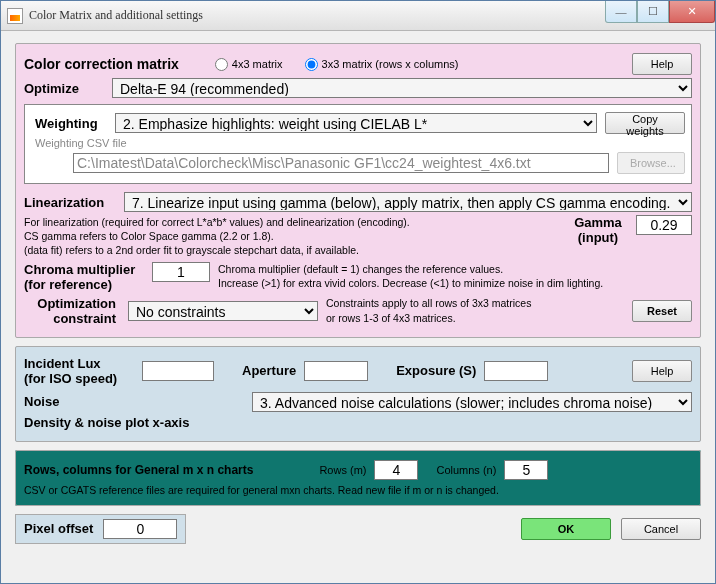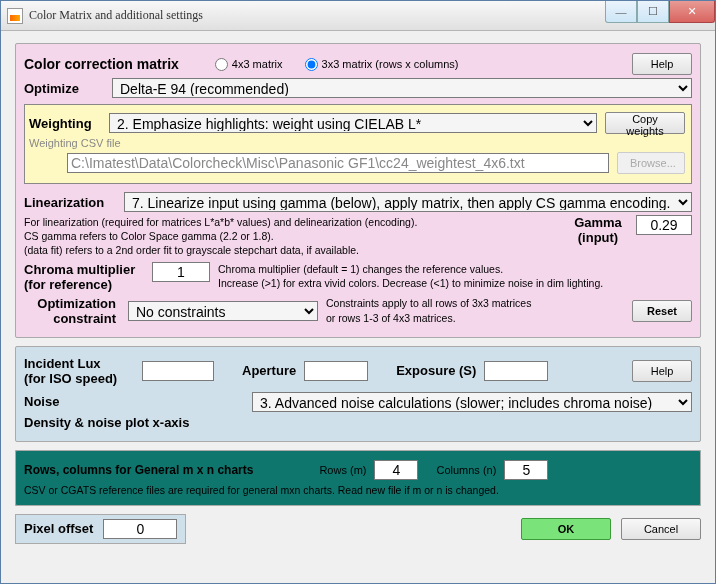--- a/index.html
+++ b/index.html
@@ -21,21 +21,21 @@
   .row { display: flex; align-items: center; gap: 8px; margin: 3px 0; }
   .lbl-bold { font-weight: bold; font-size: 13px; }
   .lbl { font-size: 11px; }
   .lbl-right { text-align: left; }
   select, input[type=text] { font-size: 14px; padding: 1px 3px; border: 1px solid #7a7a7a; background: #fff; height: 20px; }
   select { background: #f5f5f5; }
   .btn { height: 22px; padding: 0 12px; font-size: 11px; border: 1px solid #888; background: linear-gradient(to bottom,#f8f8f8,#e3e3e3); border-radius: 2px; cursor: pointer; }
   .btn.green { background: #7ae47a; border-color: #3b9b3b; font-weight: bold; }
   .small-note { font-size: 10.5px; line-height: 1.35; }
   .gray-text { color: #888; }
-  .innerbox { border: 1px solid #888; background: #fef9c3; padding: 4px 6px 6px 4px; margin-top:6px;}
+  .innerbox { border: 1px solid #888; background: #ffffff; padding: 4px 6px 6px 10px; margin-top:6px;}
   .disabled-input { background: #eee; color: #888; border: 1px solid #bbb; }
   .disabled-btn { color: #aaa; background: #f0f0f0; border: 1px solid #ccc; }
   .radio { display:inline-flex; align-items:center; gap:4px; margin-right:14px;}
   .radio input { margin:0; }
   .sec-title { font-weight:bold; font-size:14px; }
   .footer { display:flex; align-items:center; gap:10px; margin-top:2px;}
   .spacer { flex:1; }
 </style>
 </head>
 <body>
@@ -96,21 +96,21 @@
       </div>
 
       <div class="row" style="margin-top:8px">
         <span class="lbl-bold" style="width:92px">Linearization</span>
         <select style="flex:1">
           <option>7.  Linearize input using gamma (below), apply matrix, then apply CS gamma encoding.</option>
         </select>
       </div>
       <div class="row" style="align-items:flex-start">
         <div style="flex:1" class="small-note">
-          <div>For linearization (required for matrices L*a*b* values) and delinearization (encoding).</div>
+          <div>For linearization (required for correct L*a*b* values) and delinearization (encoding).</div>
           <div>CS gamma refers to Color Space gamma (2.2 or 1.8).</div>
           <div>(data fit) refers to a 2nd order fit to grayscale stepchart data, if available.</div>
         </div>
         <div class="lbl-bold lbl-right" style="width:60px; white-space:pre-line; text-align:center">Gamma
 (input)</div>
         <input type="text" style="width: 56px; text-align: center;" value="0.29">
       </div>
 
       <div class="row" style="align-items:flex-start; margin-top:4px">
         <div class="lbl-bold" style="width:120px; white-space:pre-line">Chroma multiplier

